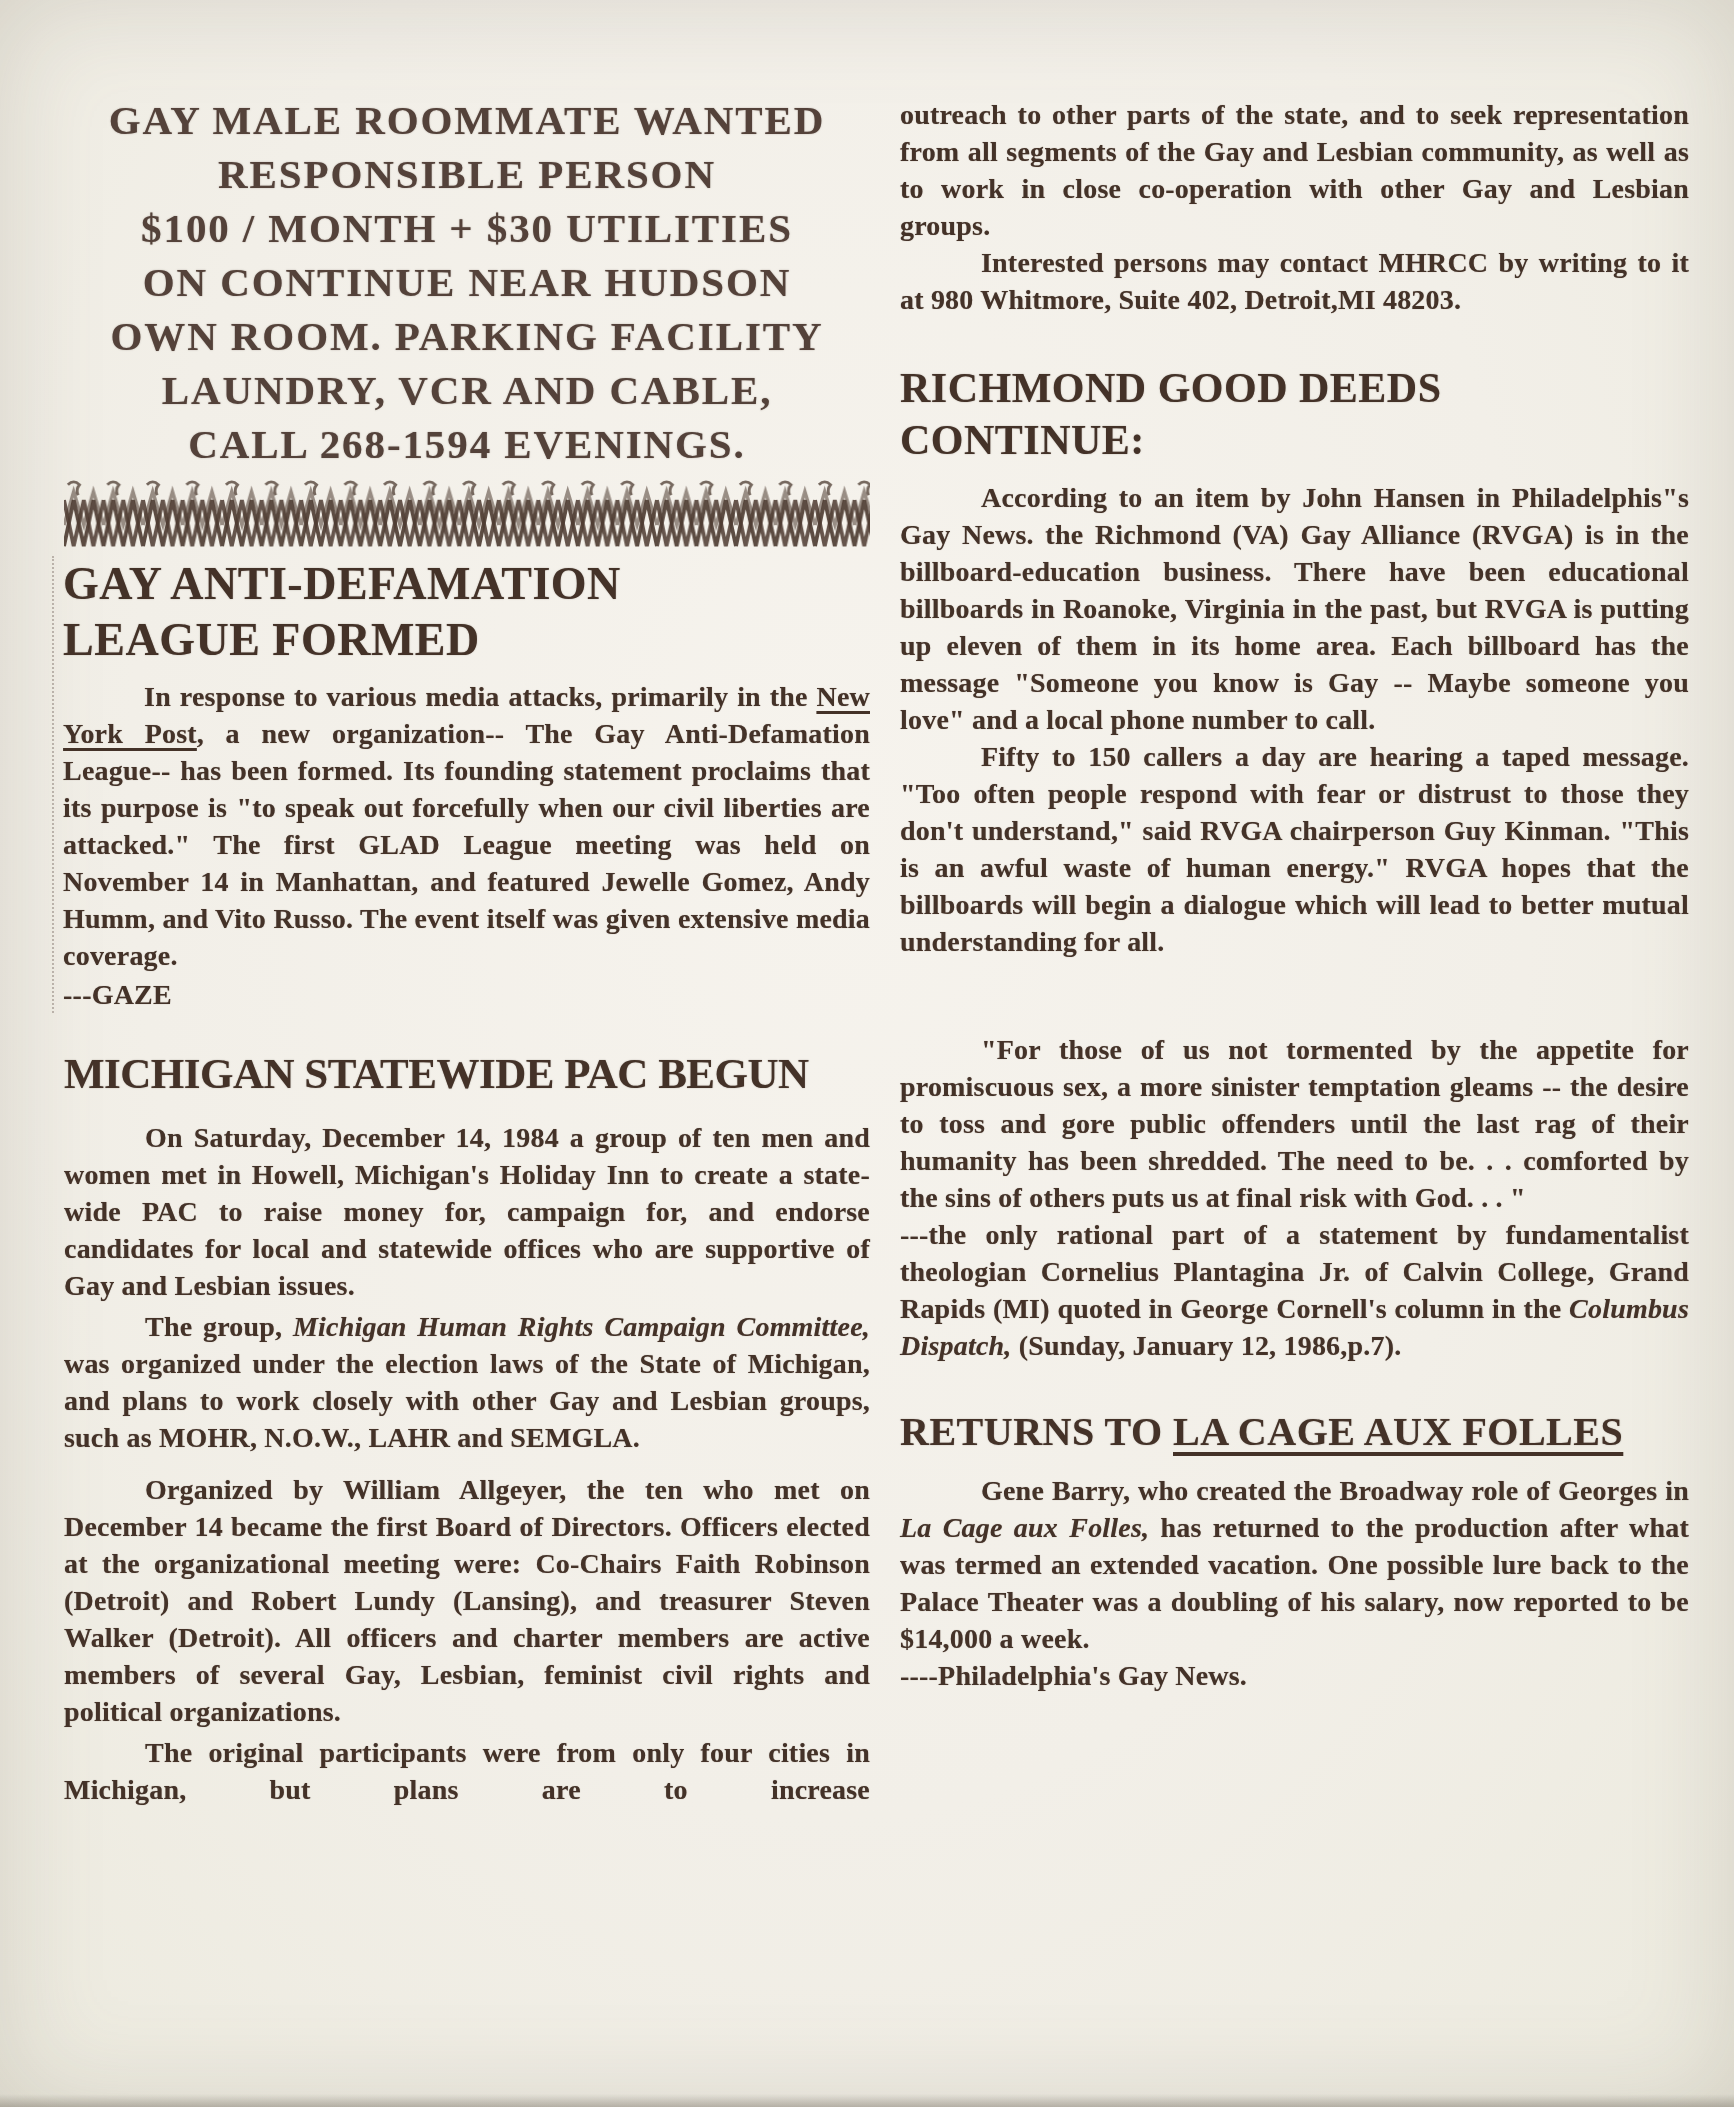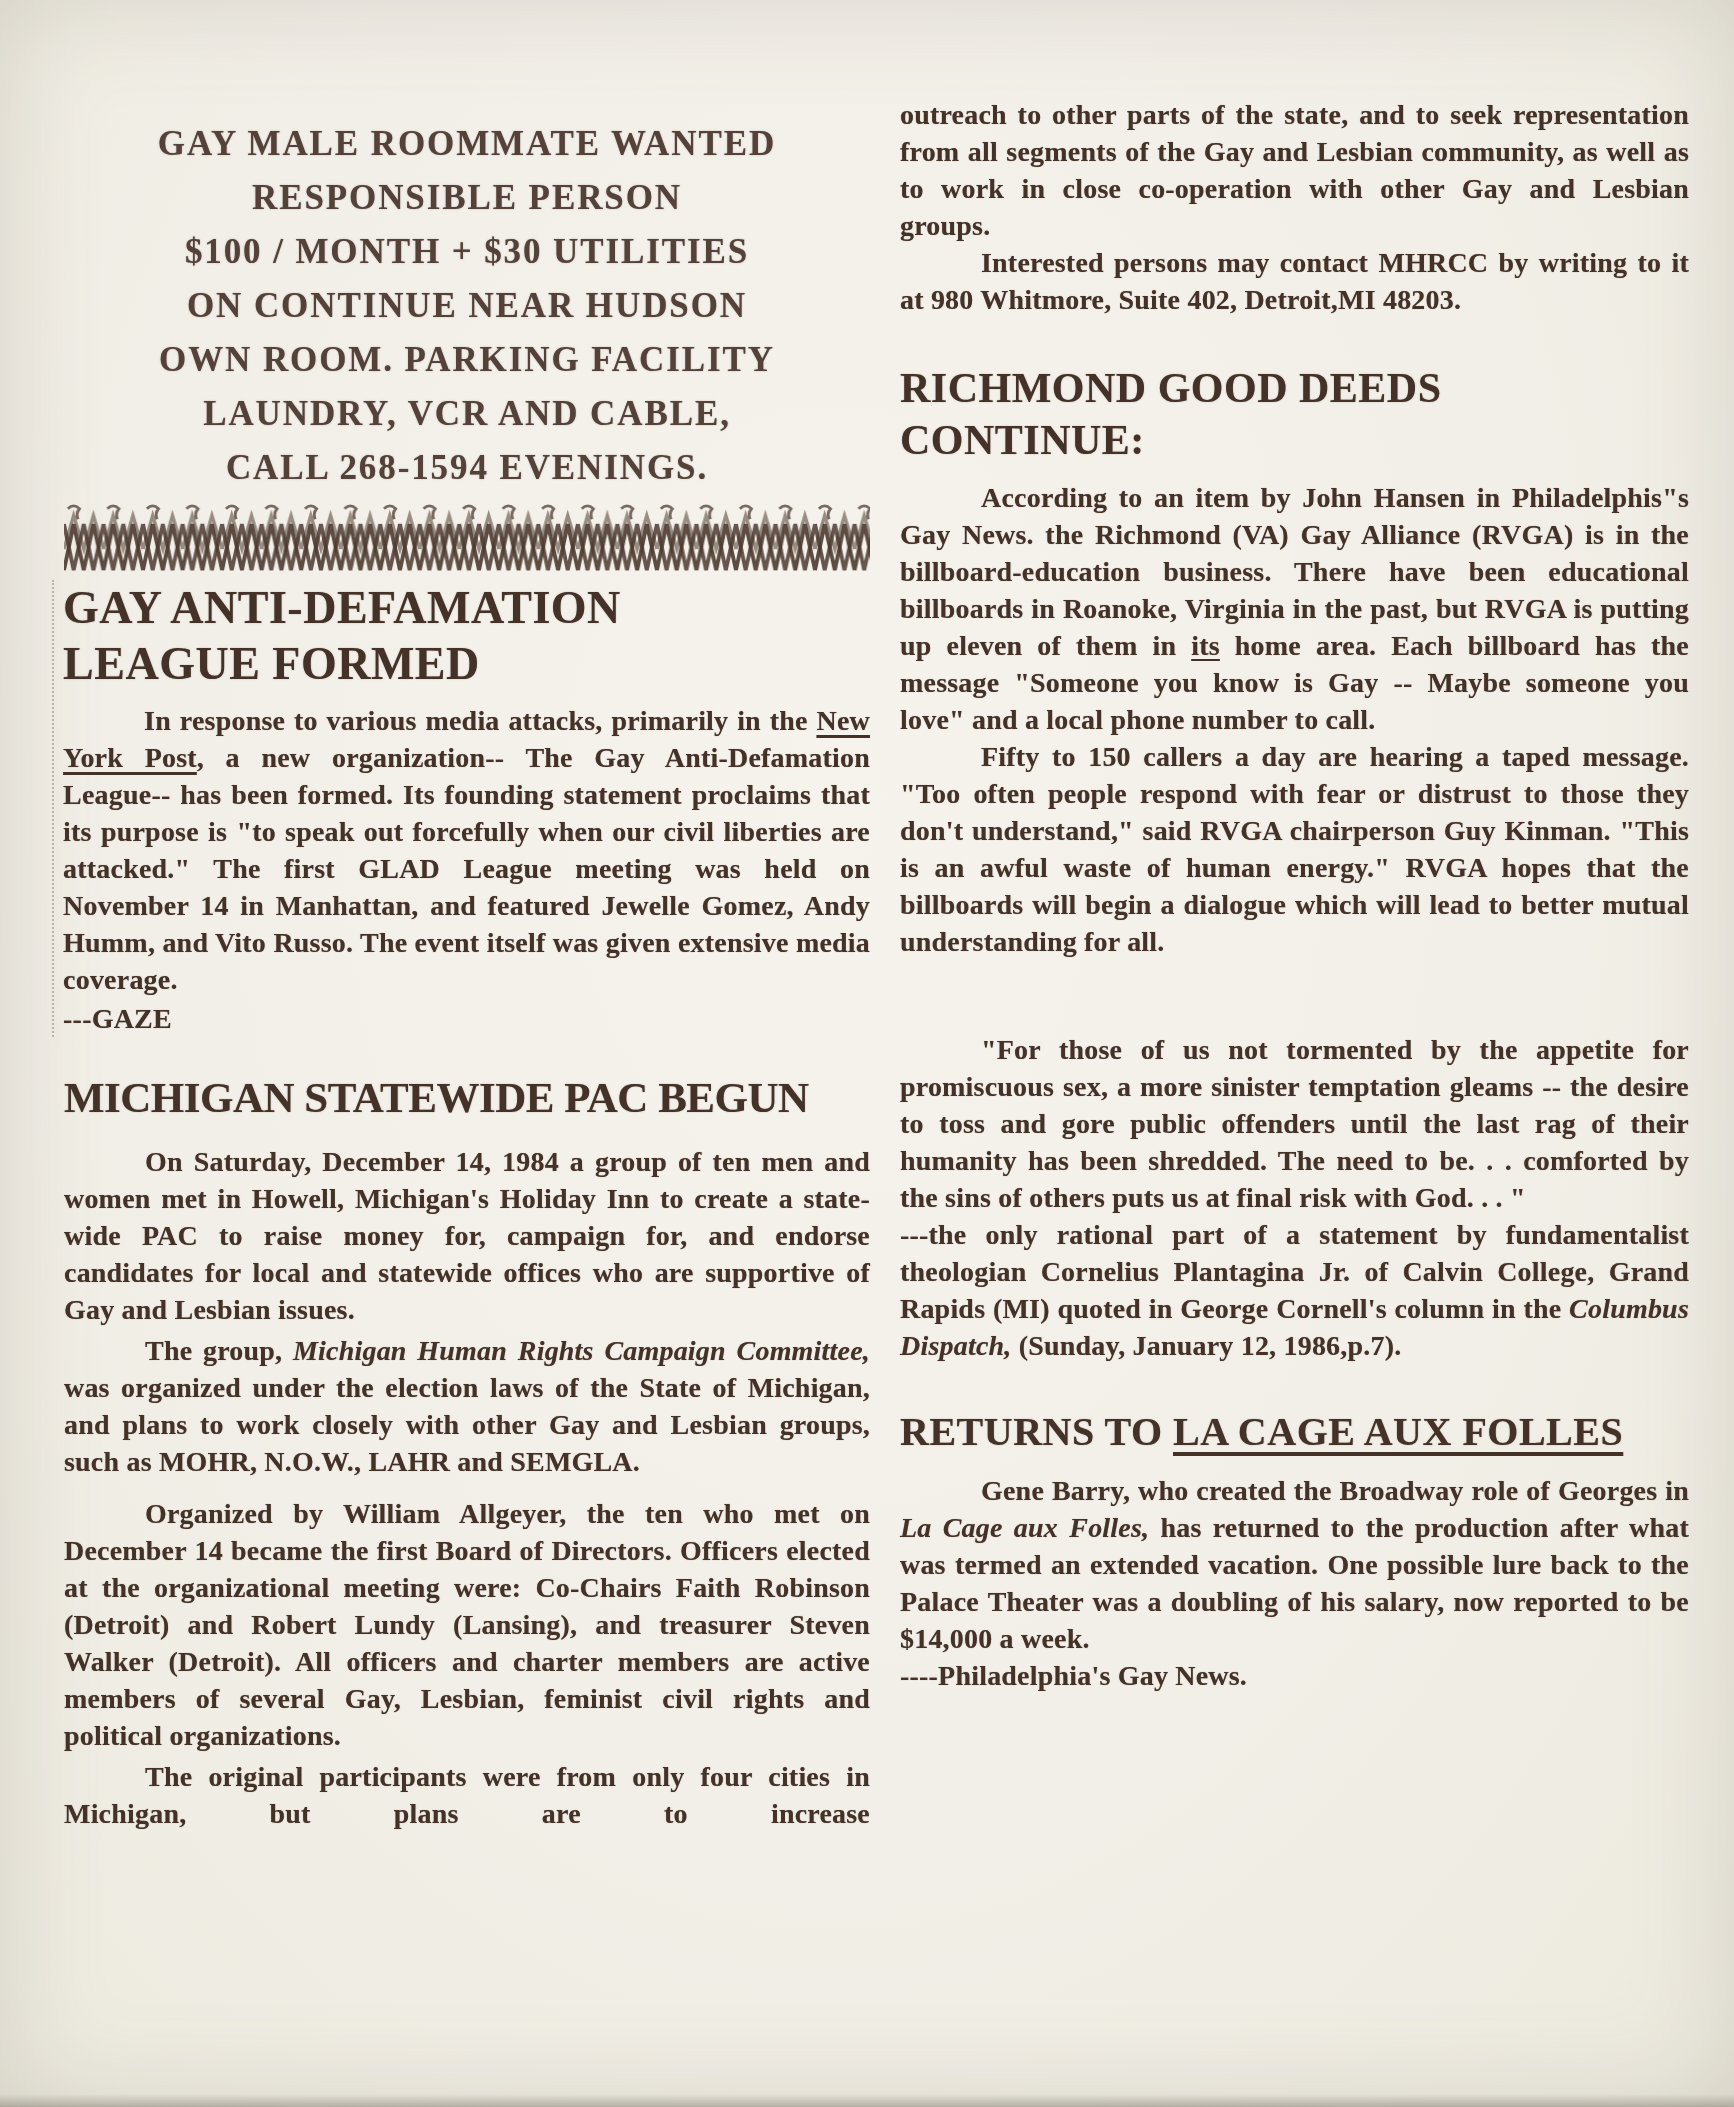--- a/index.html
+++ b/index.html
@@ -28,22 +28,22 @@
   p{margin:0;}
   .body{
     font-size:28px;line-height:37px;font-weight:bold;
     text-align:justify;letter-spacing:0.2px;
     text-shadow:0 0 1px rgba(68,50,40,.45);
   }
   .ind{text-indent:81px;}
   .just-last{text-align-last:justify;}
 
   .ad{
-    padding-top:117px;text-align:center;
-    font-size:35px;line-height:54px;font-weight:bold;letter-spacing:1.9px;
+    padding-top:93px;text-align:center;
+    font-size:41px;line-height:54px;font-weight:bold;letter-spacing:1.9px;
     color:var(--ink_soft);
     text-shadow:0 0 1.4px rgba(84,66,58,.5);
   }
   .ad > div{white-space:nowrap;}
 
   .weave{margin-top:7.7px;height:71px;}
 
   .h1{
     font-weight:bold;font-size:46px;line-height:56px;letter-spacing:0.5px;
     text-shadow:0 0 1.2px rgba(62,46,36,.5);
@@ -61,21 +61,21 @@
 
   .col-right{padding-top:96px;}
   .rich{margin-top:44px;}
   .rich .h1{font-size:42px;line-height:52px;margin-bottom:12.5px;}
   .sin{margin-top:71px;}
   .sin .h1{font-size:43px;margin-bottom:13.5px;}
   .cage{margin-top:40px;}
   .cage .h1{font-size:40px;margin-bottom:12.5px;white-space:nowrap;}
 
   .emph-ul{text-decoration:underline;text-decoration-thickness:2.9px;text-underline-offset:4.8px;}
-  .ul-only{text-decoration:underline;text-decoration-thickness:2.4px;text-underline-offset:4.3px;}
+  .ul-only{text-decoration-thickness:2.4px;text-underline-offset:4.3px;}
   .ital{font-style:italic;}
   .ul-head{text-decoration:underline;text-decoration-thickness:3.9px;text-underline-offset:6.7px;}
 </style>
 </head>
 <body>
 
 <div class="page">
 
   <div class="col col-left">
 

